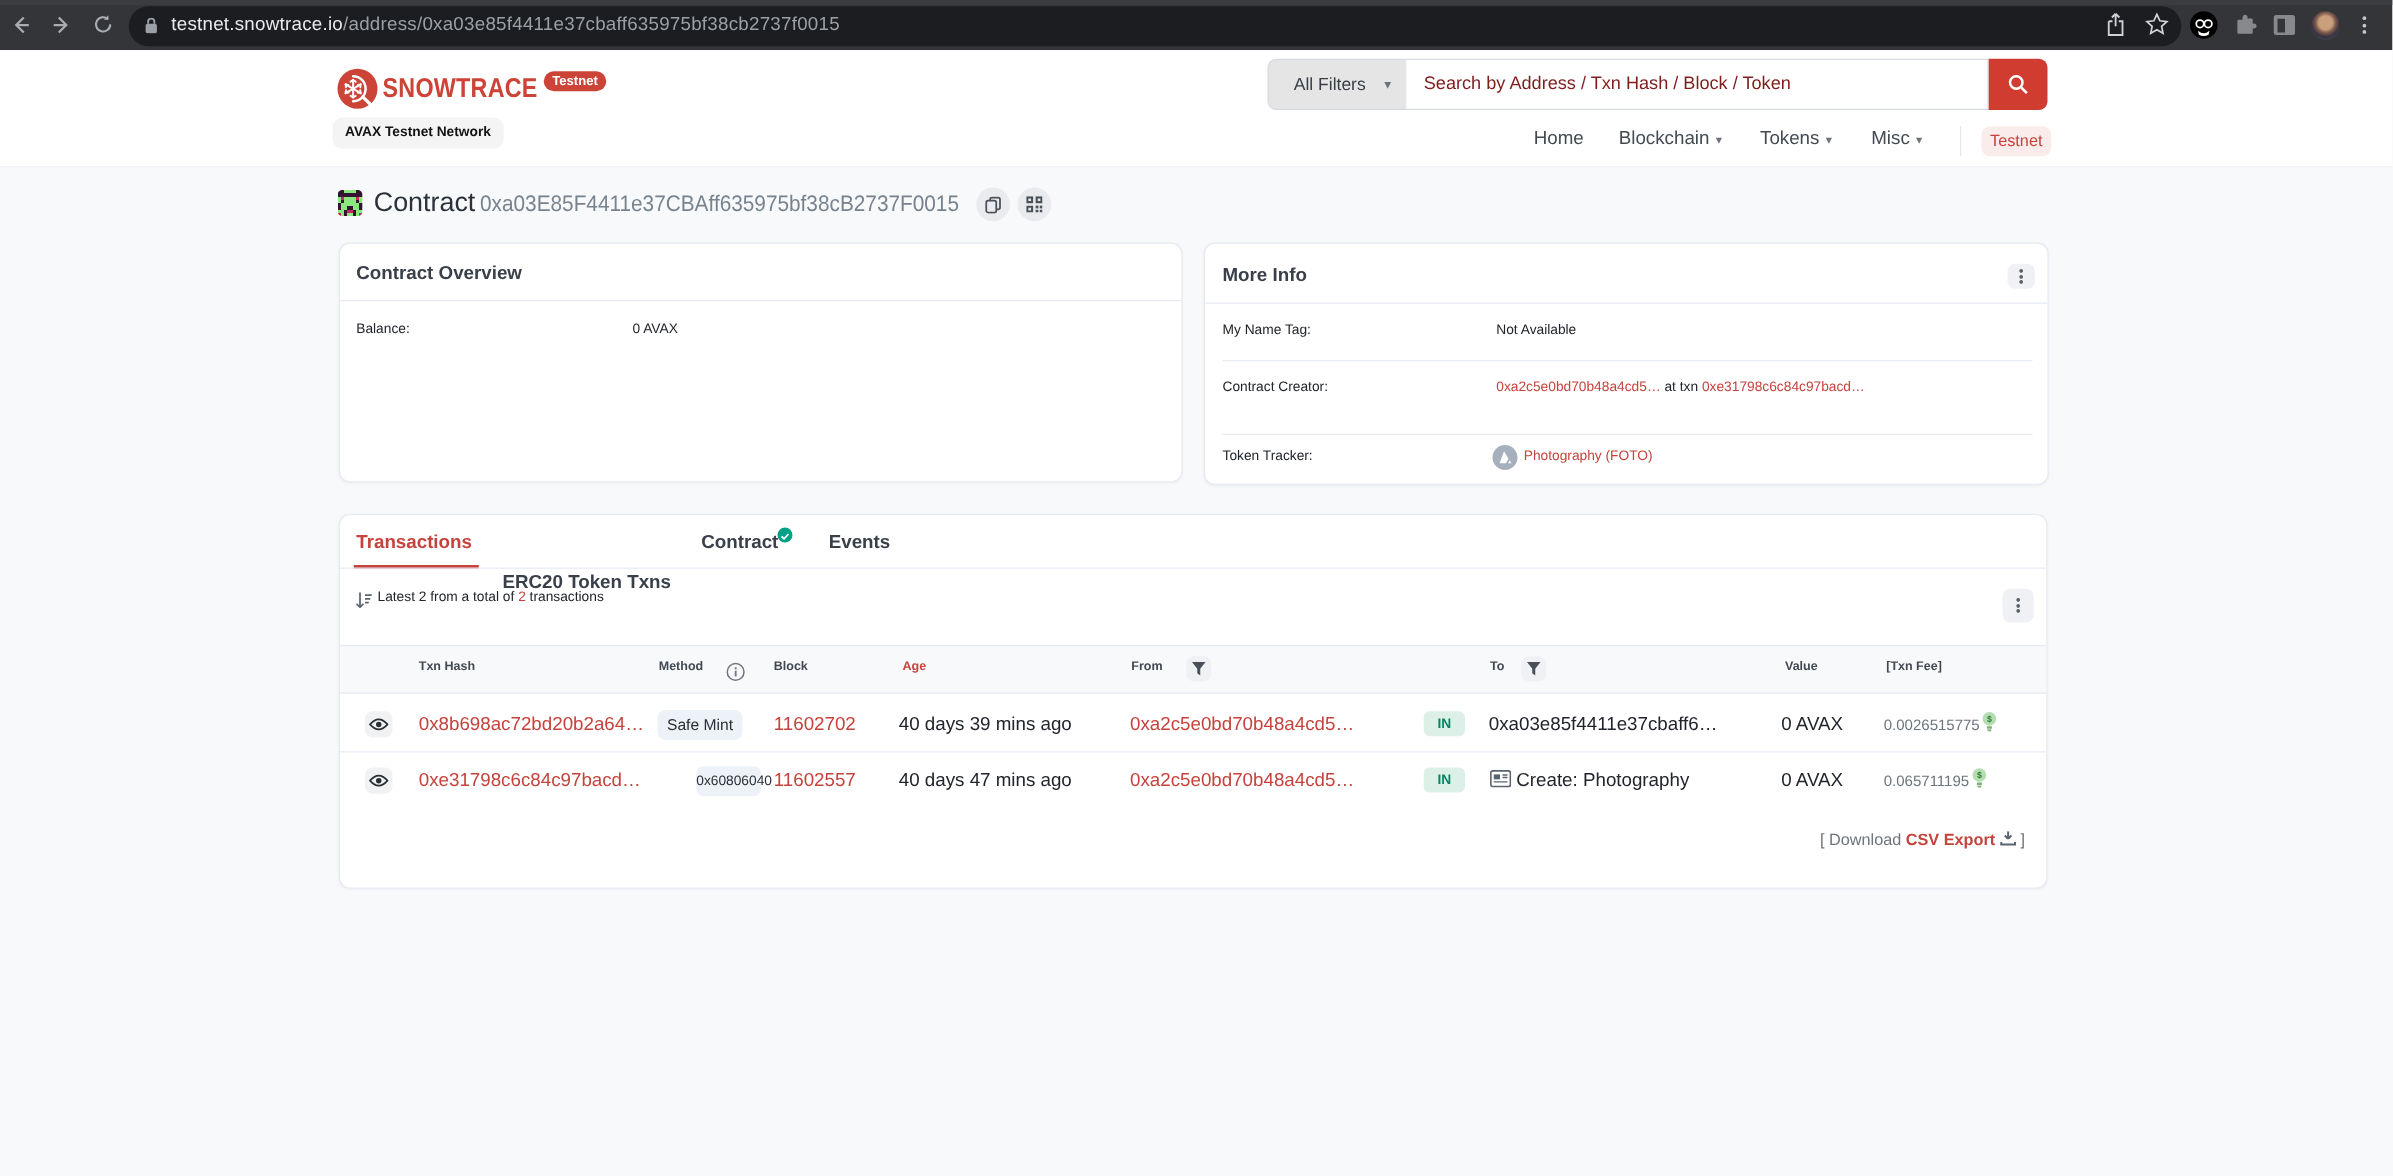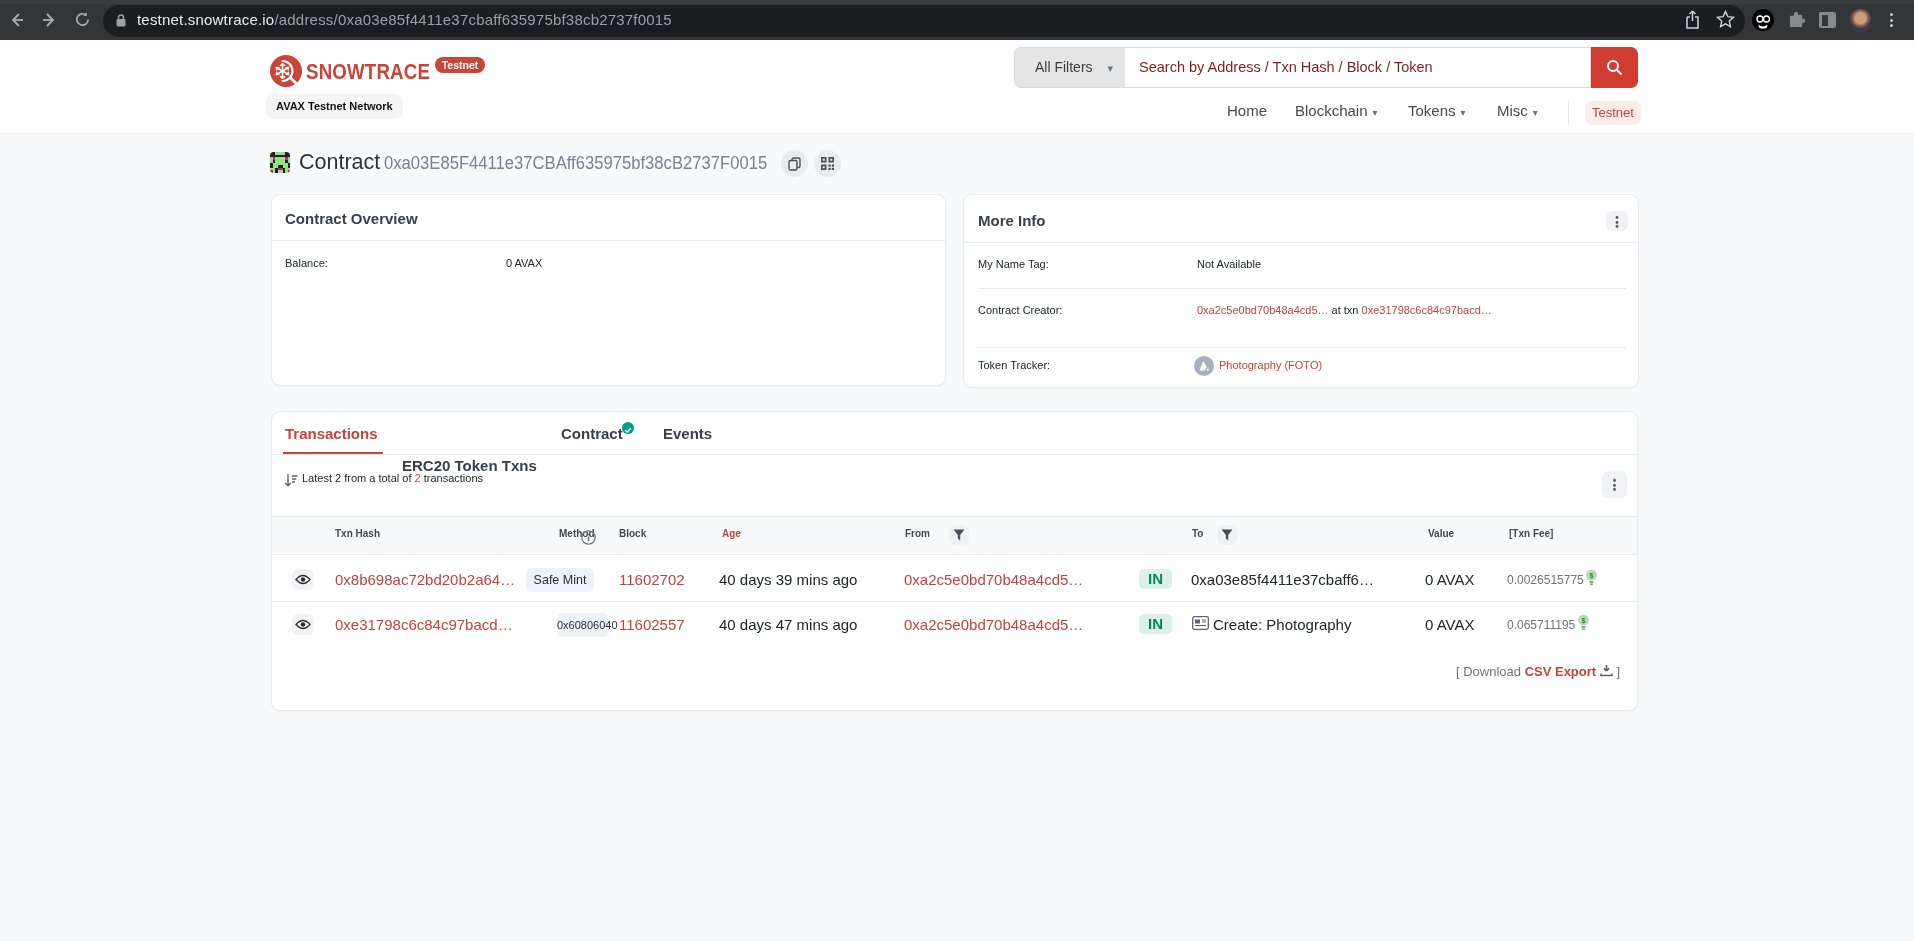--- a/index.html
+++ b/index.html
@@ -53,21 +53,21 @@
 .tab { font-size:15px; font-weight:700; }
 .tabactive { color:#c5433c; }
 .tabnorm { color:#39404a; }
 
 
 .thstrip { left:0px; top:104px; width:100%; height:39px; background:#f8f9fa; border-top:1px solid #e7eaf3; border-bottom:1px solid #e7eaf3; }
 .th { position:absolute; top:116px; font-size:10px; font-weight:700; color:#414852; }
 .td { position:absolute; font-size:15px; color:#21252b; white-space:nowrap; }
 .td.redlink { color:#c5433c; }
 .badge-method { position:absolute; background:#edf1f8; border-radius:6px; text-align:center; color:#2a2f36; }
-.inbadge { position:absolute; width:33px; height:20px; background:#dcf0e7; border-radius:5px; color:#028662; font-size:15px; font-weight:700; text-align:center; line-height:20px; }
+.inbadge { position:absolute; width:33px; height:20px; background:#dcf0e7; border-radius:5px; color:#028662; font-size:11px; font-weight:700; text-align:center; line-height:20px; }
 .fee { position:absolute; font-size:12px; color:#6c757d; }
 .eyebtn { position:absolute; left:20px; width:22px; height:21px; background:#f1f2f4; border-radius:6px; }
 </style>
 </head>
 <body>
 
 <div class="abs" id="chrome">
   <div class="abs" style="left:0;top:0;width:1914px;height:4px;background:#3b3c40;"></div>
   <svg class="abs" style="left:8px;top:11px" width="18" height="18" viewBox="0 0 18 18">
       <path d="M11 3 L5 9 L11 15" stroke="#a9adb2" stroke-width="1.8" fill="none"></path>
@@ -233,21 +233,21 @@
       <path d="M4 1 V13 M4 13 L1.2 10 M4 13 L6.8 10" stroke="#5a6470" stroke-width="1.4" fill="none"></path>
       <path d="M8 3 h5.4 M8 6 h4.2 M8 9 h3" stroke="#5a6470" stroke-width="1.4"></path>
     </svg>
   <div class="abs lbl" style="left:30px;top:60px;">Latest 2 from a total of <span class="redlink">2</span> transactions</div>
   <div class="abs kebab" style="left:1330px;top:59px;width:25px;height:27px;">
       <div class="dots" style="margin-top:8px;">•<br>•<br>•</div>
     </div>
 
   <div class="abs thstrip"></div>
   <div class="th" style="left:63px;">Txn Hash</div>
-  <div class="th" style="left:255px;margin-left:32px;">Method</div>
+  <div class="th" style="left:255px;">Method</div>
   <svg class="abs" style="left:309px;top:118px" width="15" height="15" viewBox="0 0 15 15">
       <circle cx="7.5" cy="7.5" r="6.7" stroke="#6c757d" stroke-width="1.2" fill="none"></circle>
       <rect x="6.8" y="6.6" width="1.5" height="4.5" fill="#6c757d"></rect>
       <rect x="6.8" y="3.8" width="1.5" height="1.6" fill="#6c757d"></rect>
     </svg>
   <div class="th" style="left:347px;">Block</div>
   <div class="th" style="left:450px;color:#c5433c;">Age</div>
   <div class="th" style="left:633px;">From</div>
   <div class="abs kebab" style="left:677px;top:113px;width:20px;height:20px;">
       <svg style="position:absolute;left:4px;top:4px" width="12" height="12" viewBox="0 0 10 10">

